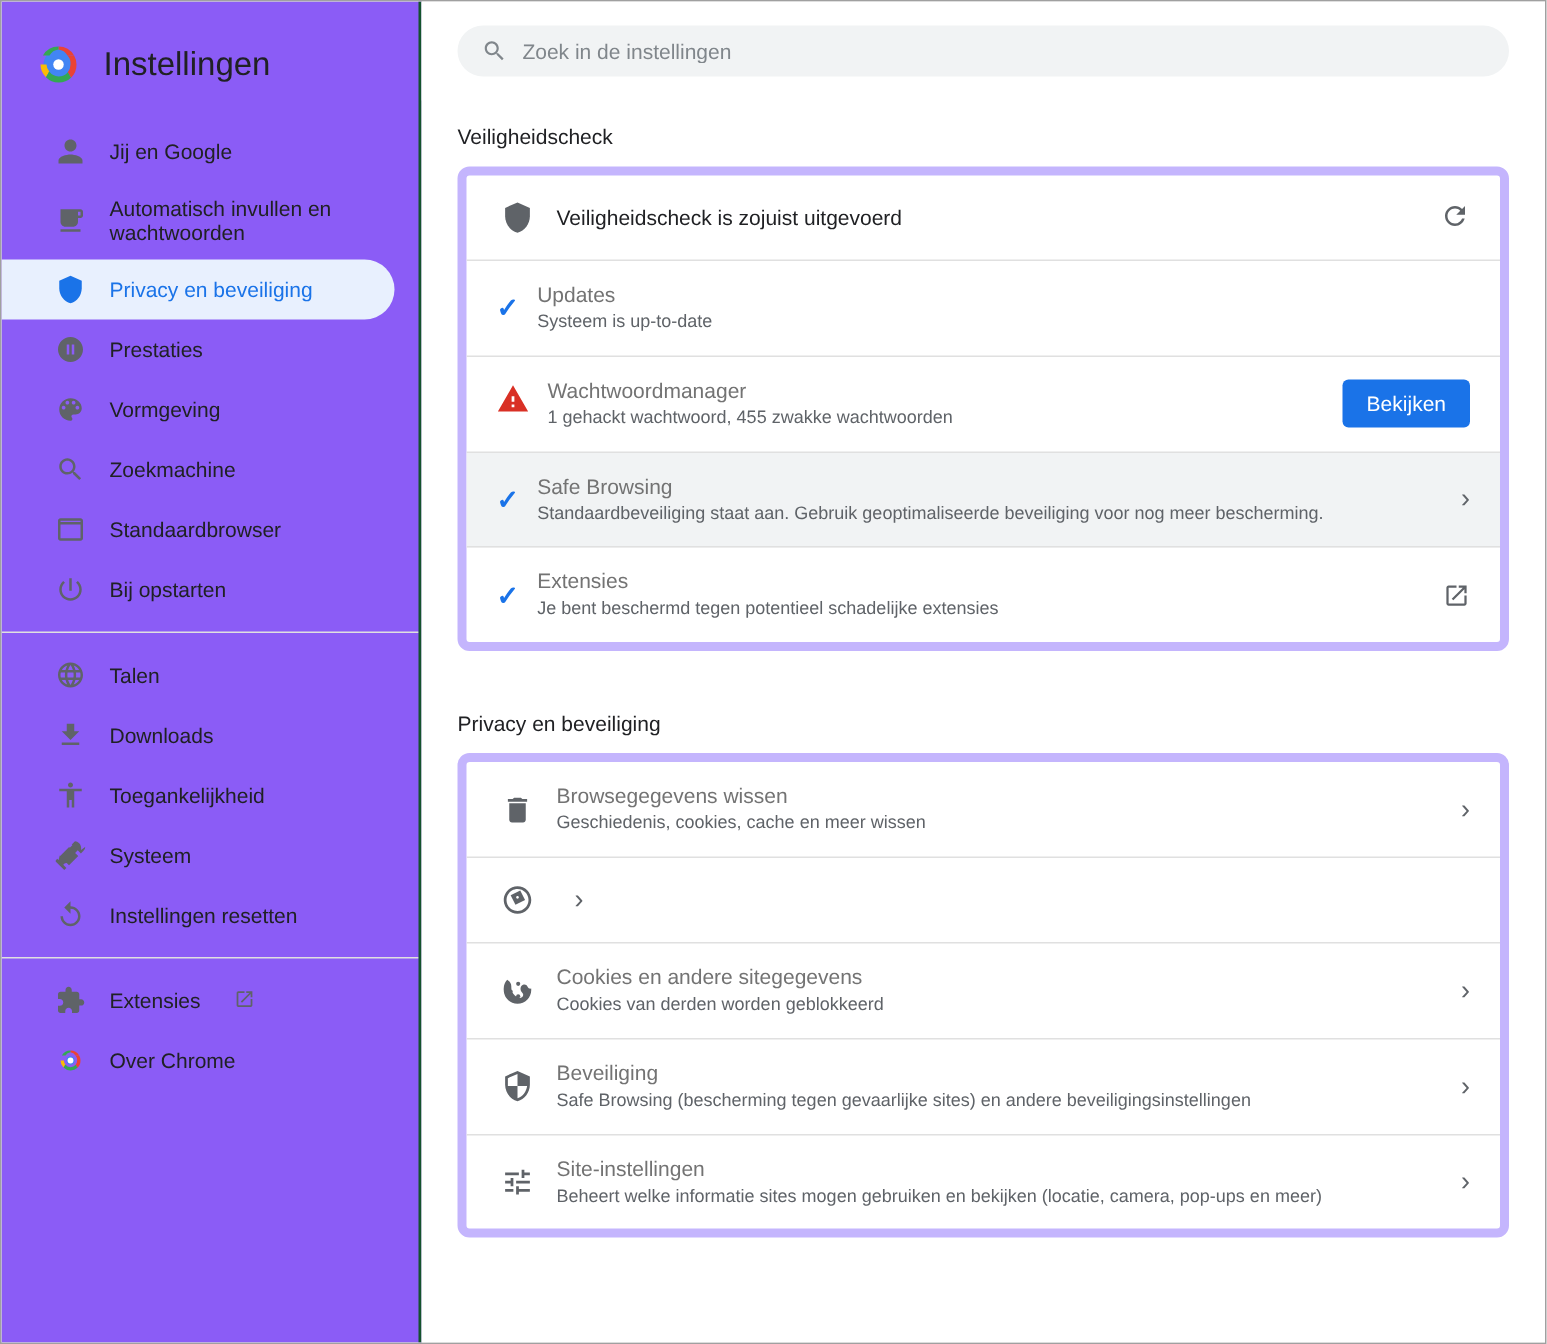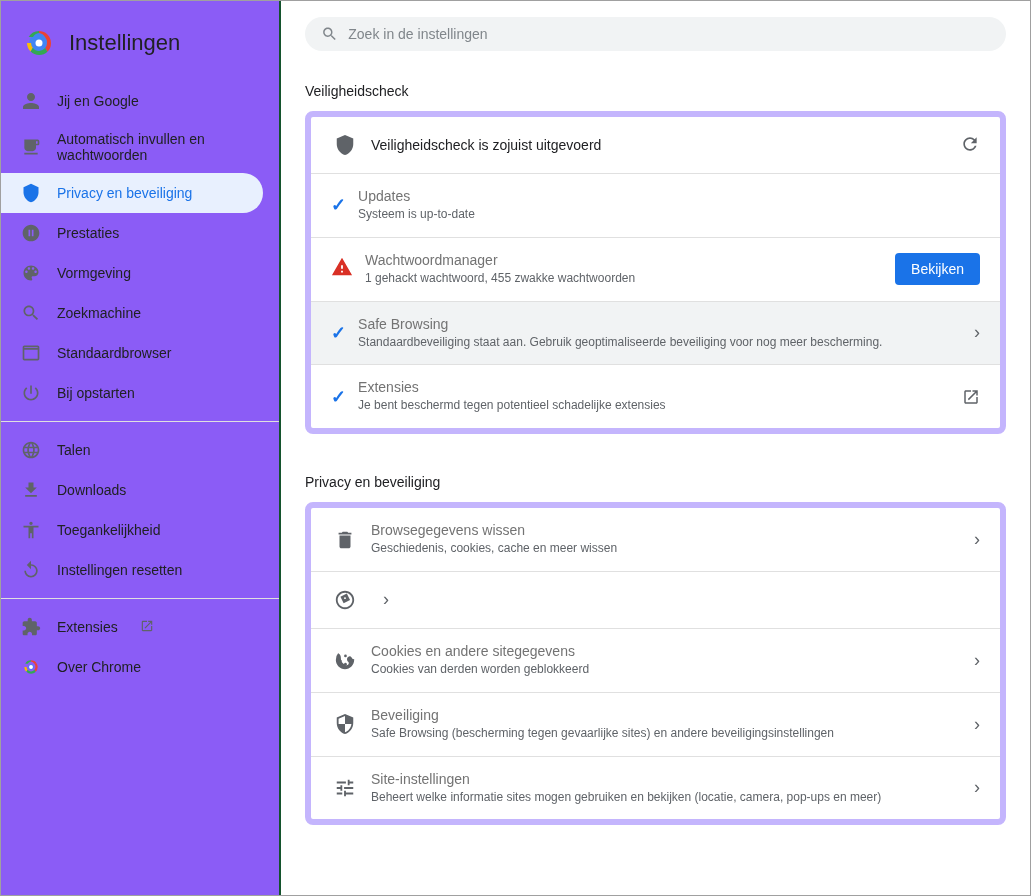--- a/index.html
+++ b/index.html
@@ -38,21 +38,21 @@
     }
     .sidebar-title {
       font-size: 22px;
       font-weight: 400;
       color: #202124;
     }
     .sidebar-item {
       display: flex;
       align-items: center;
       gap: 16px;
-      padding: 10px 20px;
+      padding: 10px 36px;
       cursor: pointer;
       border-radius: 0 24px 24px 0;
       margin-right: 16px;
       color: #202124;
       font-size: 14px;
       position: relative;
     }
     .sidebar-item.active {
       background: #e8f0fe;
       color: #1a73e8;
@@ -341,20 +341,28 @@
 
     <div class="sidebar-item">
       <span class="item-icon">
         <svg width="20" height="20" viewBox="0 0 24 24" fill="currentColor">
             <path d="M12 2c1.1 0 2 .9 2 2s-.9 2-2 2-2-.9-2-2 .9-2 2-2zm9 7h-6v13h-2v-6h-2v6H9V9H3V7h18v2z"></path>
           </svg>
       </span>
       <span>Toegankelijkheid</span>
     </div>
 
+    <div class="sidebar-item">
+      <span class="item-icon">
+        <svg width="20" height="20" viewBox="0 0 24 24" fill="currentColor">
+            <path d="M15.5 2.1L11 6.6 13.4 9 18 4.5c-.7-1.1-1.6-2-2.5-2.4zM2.1 17.1c-.4 1.5.9 2.8 2.4 2.4l4.7-1.3-5.8-5.8-1.3 4.7zm18.3-9.2c.4-1.9-.1-4-1.6-5.5-.9-.9-2-1.4-3.2-1.5L13 3.5l2.5 2.5-2.1 2.1-2.5-2.5L3.5 13l2.5 2.5-2.1 2.1L1.4 15l-1.7 1.7 7.3 7.3 1.7-1.7-2.5-2.5 2.1-2.1 2.5 2.5 7.4-7.4-2.5-2.5 2.1-2.1 2.5 2.5 2.1-2.1c.9-.9 1.4-2 1.5-3.2z"></path>
+          </svg>
+      </span>
+      <span>Systeem</span>
+    </div>
 
     <div class="sidebar-item">
       <span class="item-icon">
         <svg width="20" height="20" viewBox="0 0 24 24" fill="currentColor">
             <path d="M12 5V1L7 6l5 5V7c3.31 0 6 2.69 6 6s-2.69 6-6 6-6-2.69-6-6H4c0 4.42 3.58 8 8 8s8-3.58 8-8-3.58-8-8-8z"></path>
           </svg>
       </span>
       <span>Instellingen resetten</span>
     </div>
 

